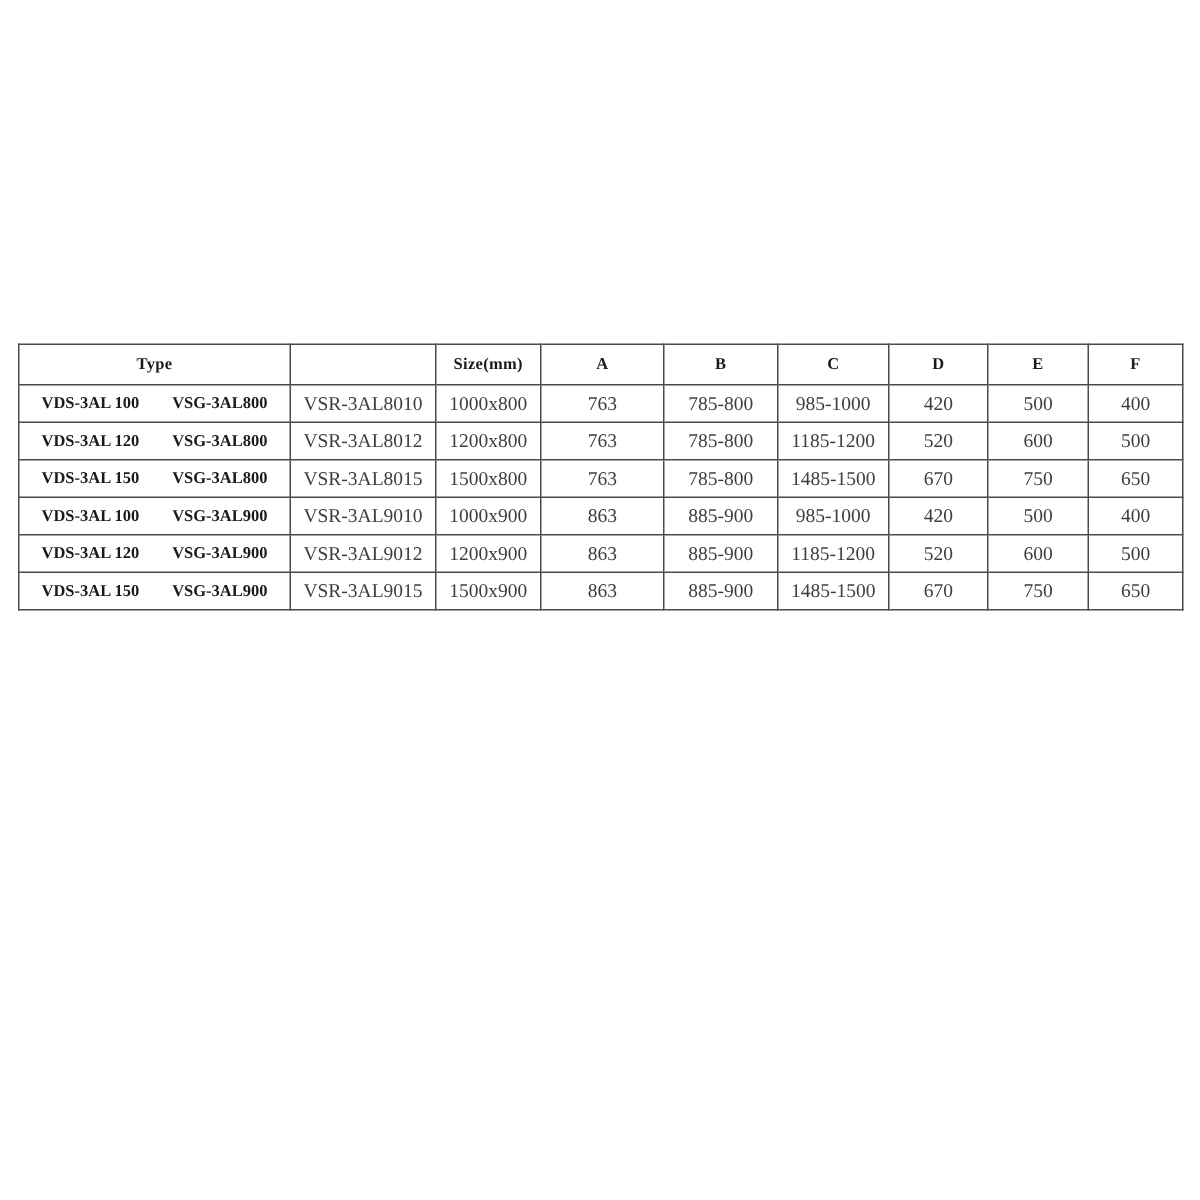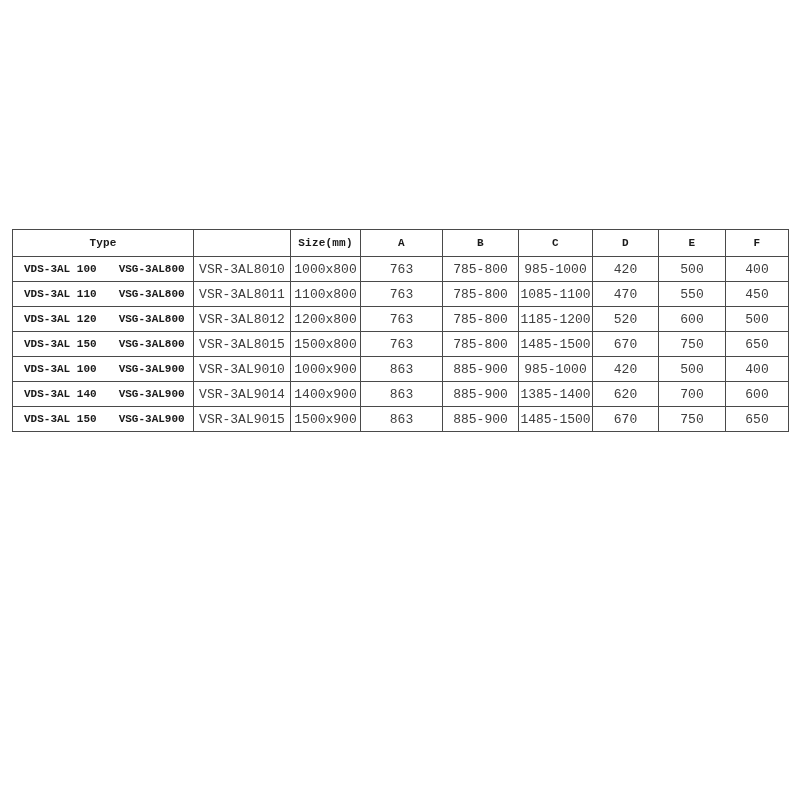--- a/index.html
+++ b/index.html
@@ -5,21 +5,21 @@
   * { box-sizing: border-box; }
   html, body {
     margin: 0; padding: 0;
     width: 800px; height: 800px;
     background: #ffffff;
   }
   .page {
     position: relative;
     width: 800px; height: 800px;
     background: var(--bg, #ffffff);
-    font-family: Liberation Mono, monospace;
+    font-family: Liberation Serif, serif;
   }
   table.spec {
     position: absolute;
     left: 12px; top: 229px;
     width: 777px;
     border-collapse: collapse;
     table-layout: fixed;
   }
   table.spec th, table.spec td {
     border: 1px solid var(--border, #4a4a4a);
@@ -87,31 +87,20 @@
           <td>VSR-3AL8010</td>
           <td>1000x800</td>
           <td>763</td>
           <td>785-800</td>
           <td>985-1000</td>
           <td>420</td>
           <td>500</td>
           <td>400</td>
         </tr>
         <tr>
-          <td class="type-cell"><span>VDS-3AL 110</span><span>VSG-3AL800</span></td>
-          <td>VSR-3AL8011</td>
-          <td>1100x800</td>
-          <td>763</td>
-          <td>785-800</td>
-          <td>1085-1100</td>
-          <td>470</td>
-          <td>550</td>
-          <td>450</td>
-        </tr>
-        <tr>
           <td class="type-cell"><span>VDS-3AL 120</span><span>VSG-3AL800</span></td>
           <td>VSR-3AL8012</td>
           <td>1200x800</td>
           <td>763</td>
           <td>785-800</td>
           <td>1185-1200</td>
           <td>520</td>
           <td>600</td>
           <td>500</td>
         </tr>
@@ -131,29 +120,29 @@
           <td>VSR-3AL9010</td>
           <td>1000x900</td>
           <td>863</td>
           <td>885-900</td>
           <td>985-1000</td>
           <td>420</td>
           <td>500</td>
           <td>400</td>
         </tr>
         <tr>
-          <td class="type-cell"><span>VDS-3AL 140</span><span>VSG-3AL900</span></td>
-          <td>VSR-3AL9014</td>
-          <td>1400x900</td>
+          <td class="type-cell"><span>VDS-3AL 120</span><span>VSG-3AL900</span></td>
+          <td>VSR-3AL9012</td>
+          <td>1200x900</td>
           <td>863</td>
           <td>885-900</td>
-          <td>1385-1400</td>
-          <td>620</td>
-          <td>700</td>
+          <td>1185-1200</td>
+          <td>520</td>
           <td>600</td>
+          <td>500</td>
         </tr>
         <tr>
           <td class="type-cell"><span>VDS-3AL 150</span><span>VSG-3AL900</span></td>
           <td>VSR-3AL9015</td>
           <td>1500x900</td>
           <td>863</td>
           <td>885-900</td>
           <td>1485-1500</td>
           <td>670</td>
           <td>750</td>

